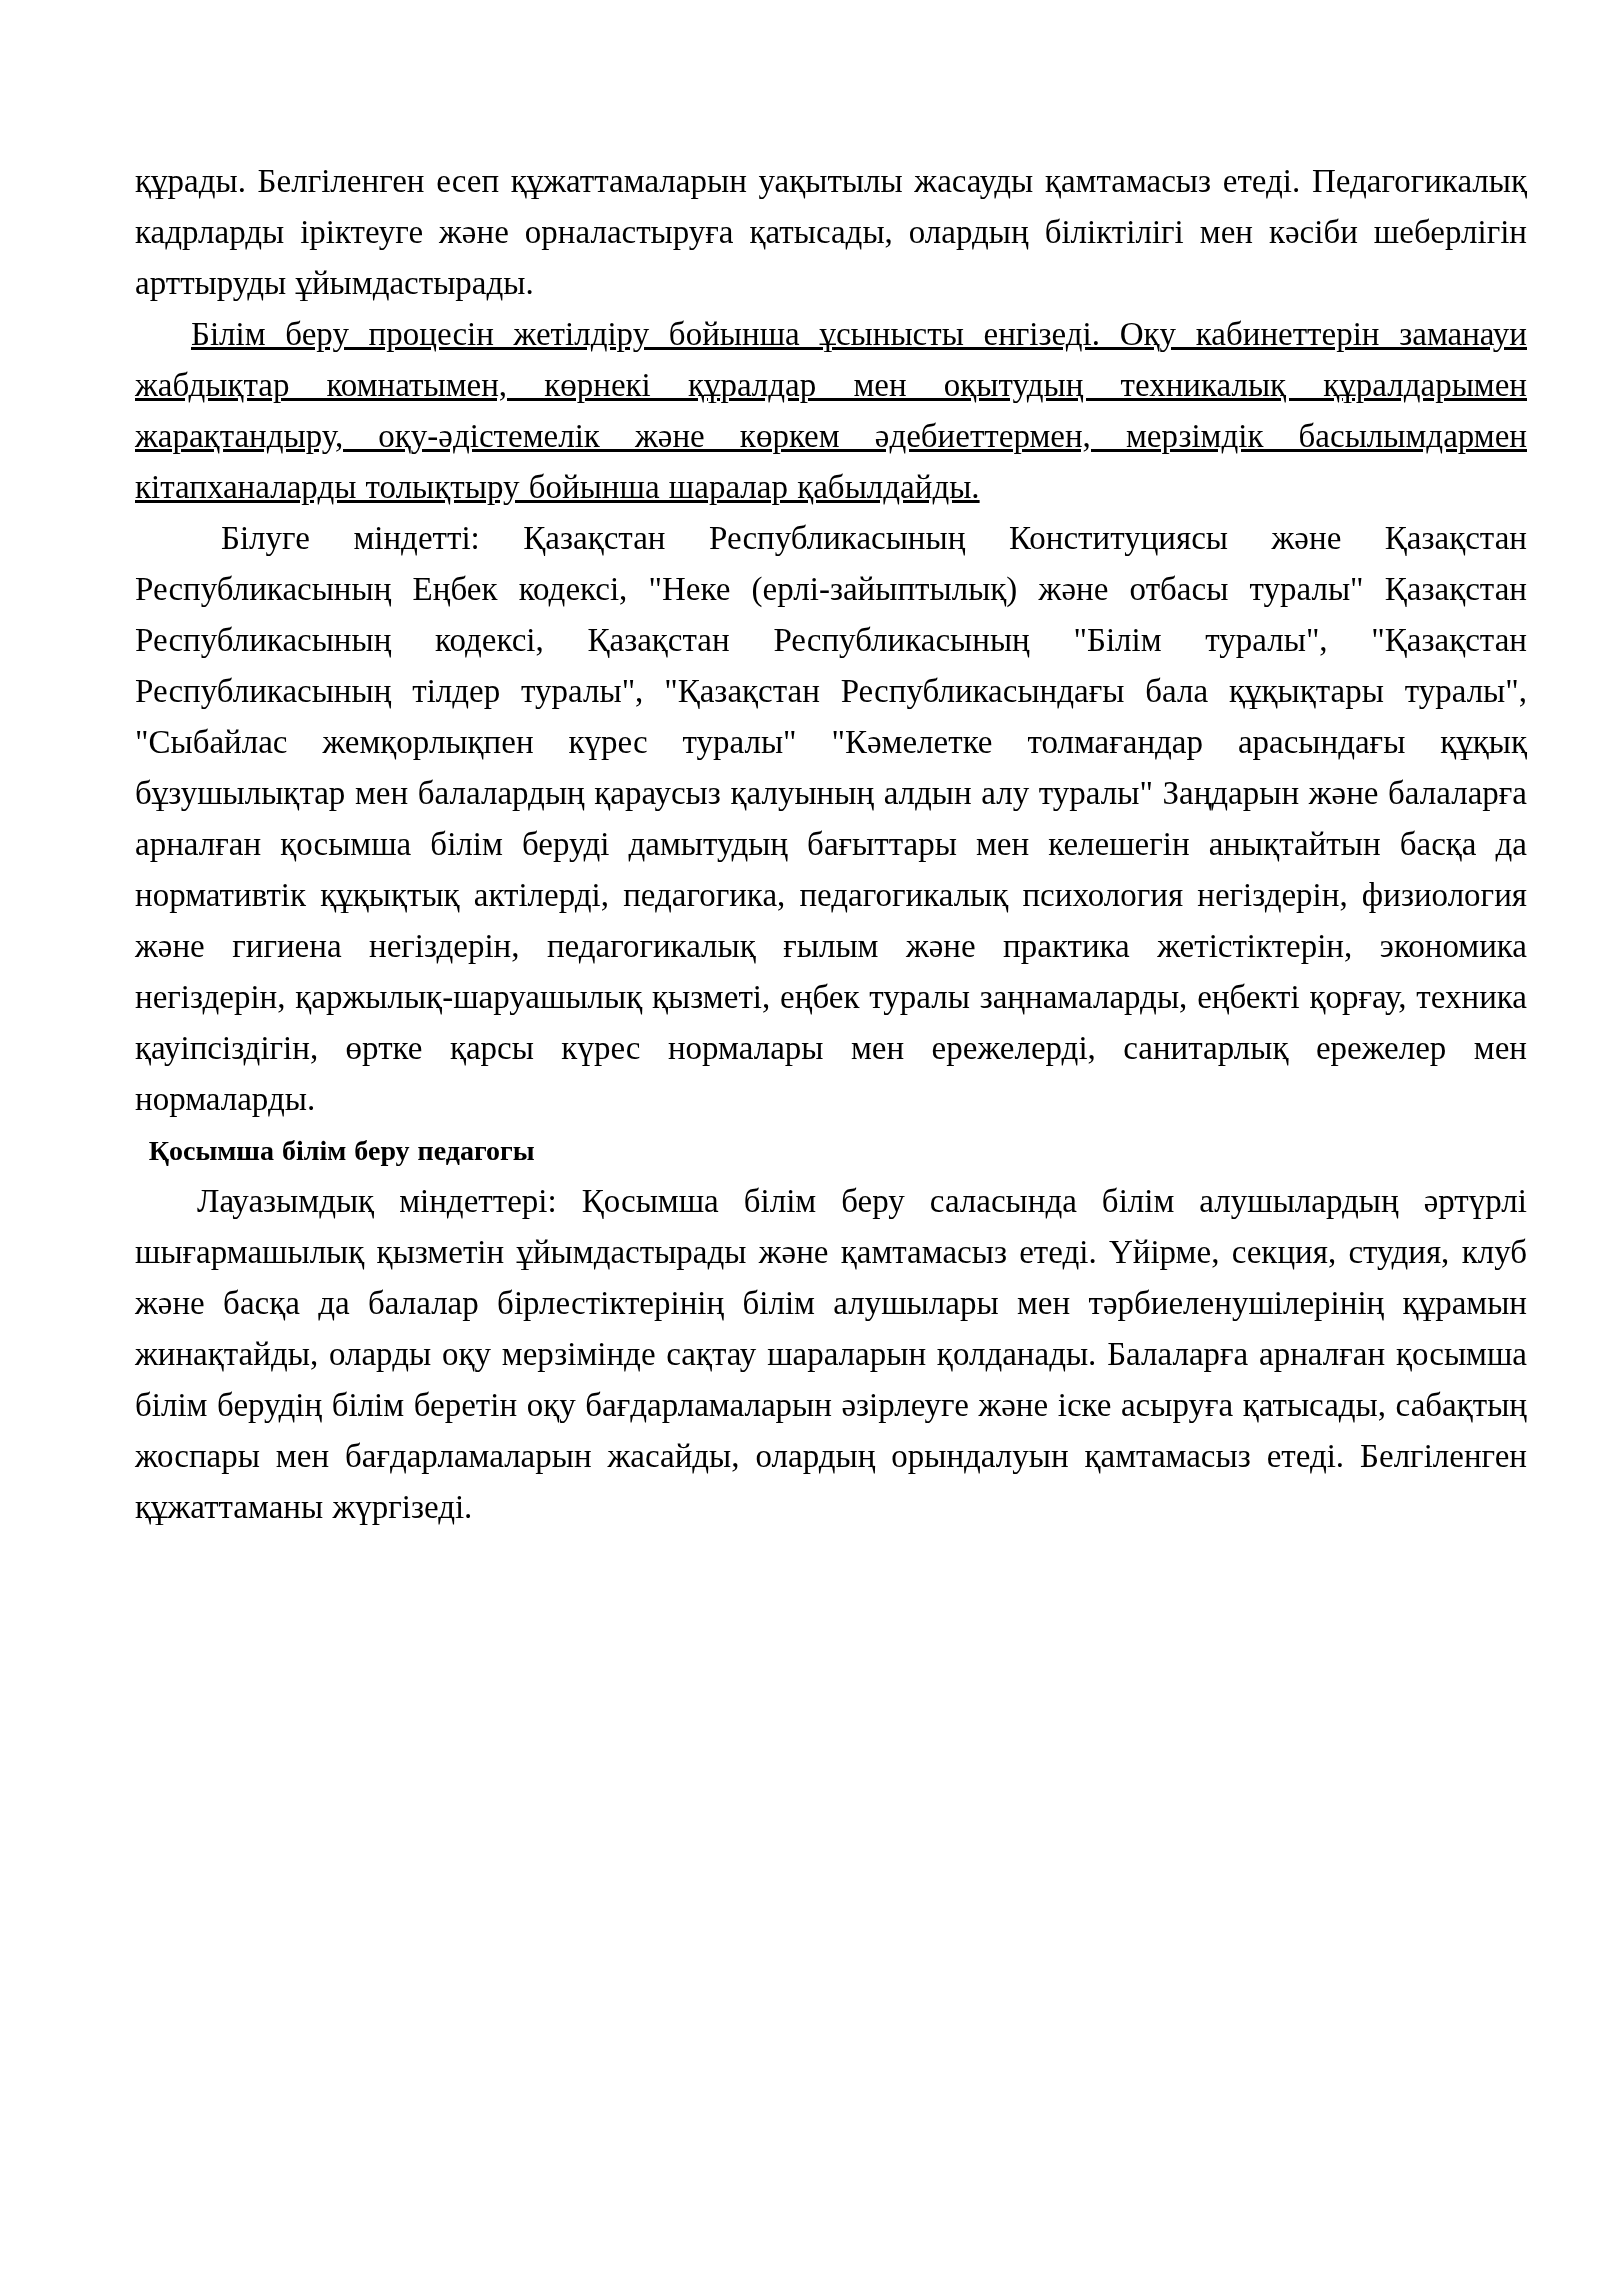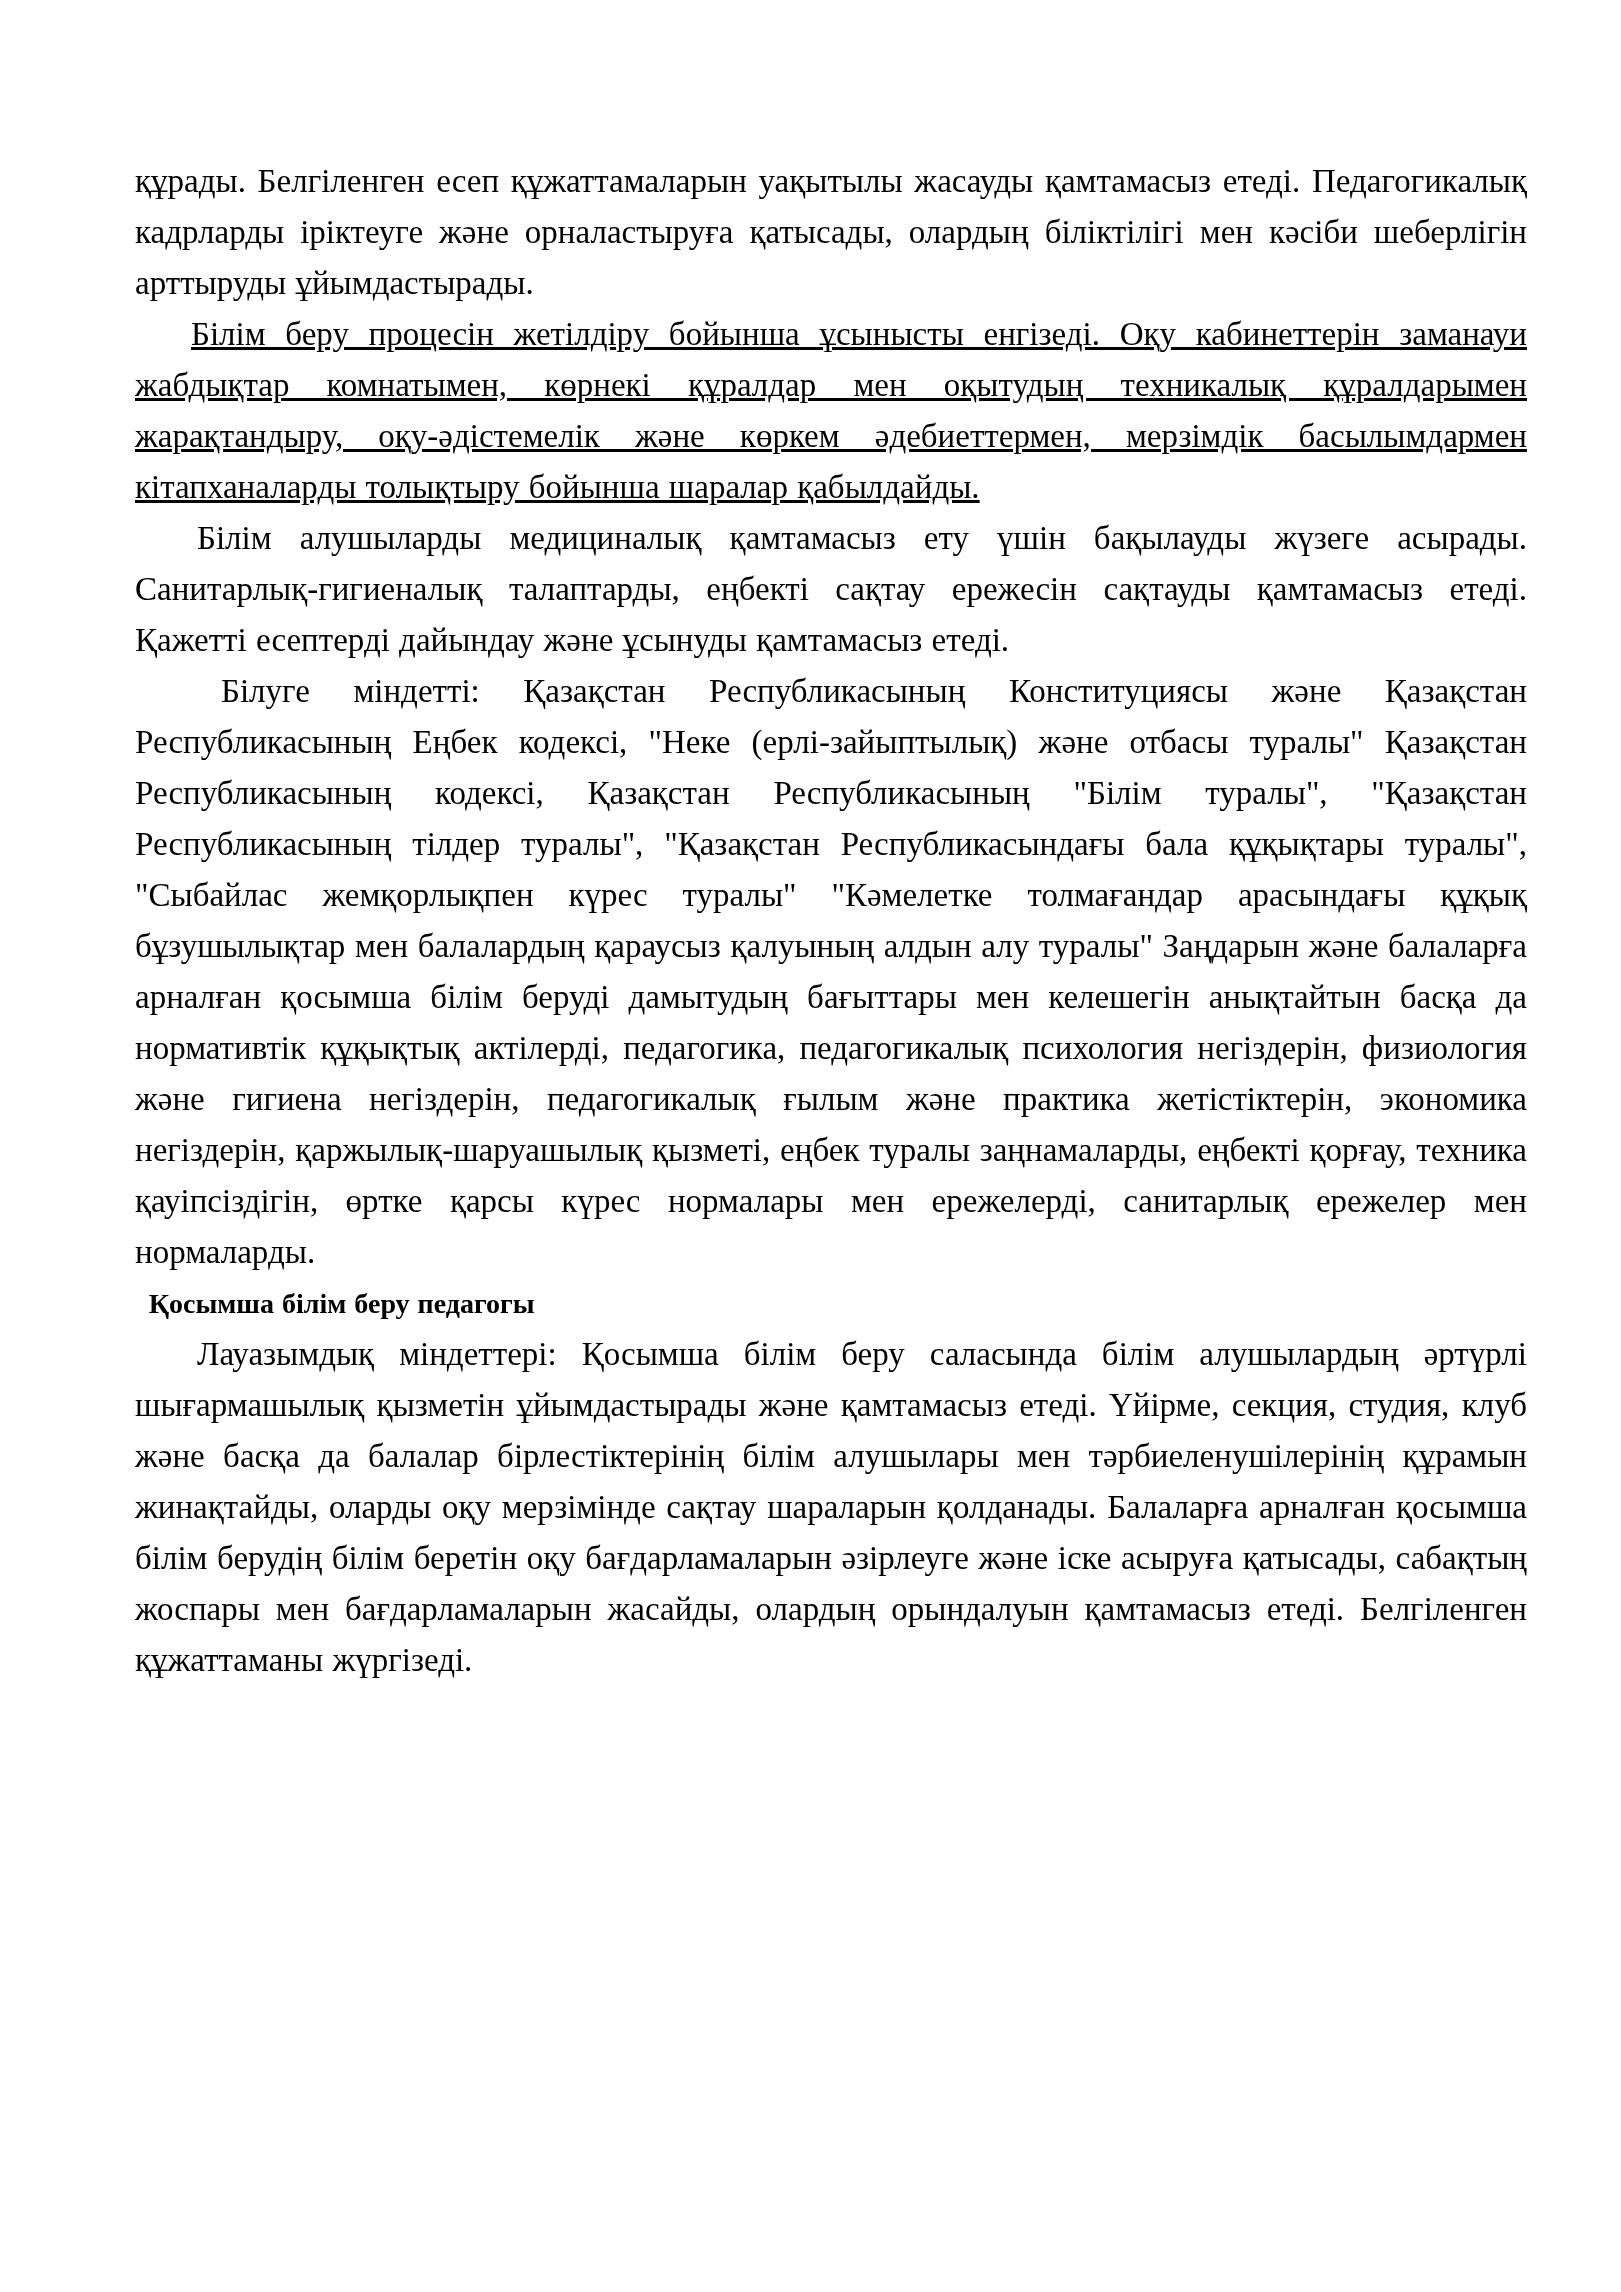--- a/index.html
+++ b/index.html
@@ -54,21 +54,20 @@
 </head>
 <body>
 
 <div class="page">
   <div class="content">
 
     <p class="no-ind">құрады. Белгіленген есеп құжаттамаларын уақытылы жасауды қамтамасыз етеді. Педагогикалық кадрларды іріктеуге және орналастыруға қатысады, олардың біліктілігі мен кәсіби шеберлігін арттыруды ұйымдастырады.</p>
 
     <p class="ind-sm">Білім беру процесін жетілдіру бойынша ұсынысты енгізеді. Оқу кабинеттерін заманауи жабдықтар комнатымен, көрнекі құралдар мен оқытудың техникалық құралдарымен жарақтандыру, оқу-әдістемелік және көркем әдебиеттермен, мерзімдік басылымдармен кітапханаларды толықтыру бойынша шаралар қабылдайды.</p>
 
-    <p class="ind-md">Білім алушыларды медициналық қамтамасыз ету үшін бақылауды жүзеге асырады. Санитарлық-гигиеналық талаптарды, еңбекті сақтау ережесін сақтауды қамтамасыз етеді. Қажетті есептерді дайындау және ұсынуды қамтамасыз етеді.</p>
 
     <p class="ind-lg">Білуге міндетті: Қазақстан Республикасының Конституциясы және Қазақстан Республикасының Еңбек кодексі, "Неке (ерлі-зайыптылық) және отбасы туралы" Қазақстан Республикасының кодексі, Қазақстан Республикасының "Білім туралы", "Қазақстан Республикасының тілдер туралы", "Қазақстан Республикасындағы бала құқықтары туралы", "Сыбайлас жемқорлықпен күрес туралы" "Кәмелетке толмағандар арасындағы құқық бұзушылықтар мен балалардың қараусыз қалуының алдын алу туралы" Заңдарын және балаларға арналған қосымша білім беруді дамытудың бағыттары мен келешегін анықтайтын басқа да нормативтік құқықтық актілерді, педагогика, педагогикалық психология негіздерін, физиология және гигиена негіздерін, педагогикалық ғылым және практика жетістіктерін, экономика негіздерін, қаржылық-шаруашылық қызметі, еңбек туралы заңнамаларды, еңбекті қорғау, техника қауіпсіздігін, өртке қарсы күрес нормалары мен ережелерді, санитарлық ережелер мен нормаларды.</p>
 
 
     <p class="section-heading">Қосымша білім беру педагогы</p>
 
     <p class="ind-md">Лауазымдық міндеттері: Қосымша білім беру саласында білім алушылардың әртүрлі шығармашылық қызметін ұйымдастырады және қамтамасыз етеді. Үйірме, секция, студия, клуб және басқа да балалар бірлестіктерінің білім алушылары мен тәрбиеленушілерінің құрамын жинақтайды, оларды оқу мерзімінде сақтау шараларын қолданады. Балаларға арналған қосымша білім берудің білім беретін оқу бағдарламаларын әзірлеуге және іске асыруға қатысады, сабақтың жоспары мен бағдарламаларын жасайды, олардың орындалуын қамтамасыз етеді. Белгіленген құжаттаманы жүргізеді.</p>
 
 
   </div>

